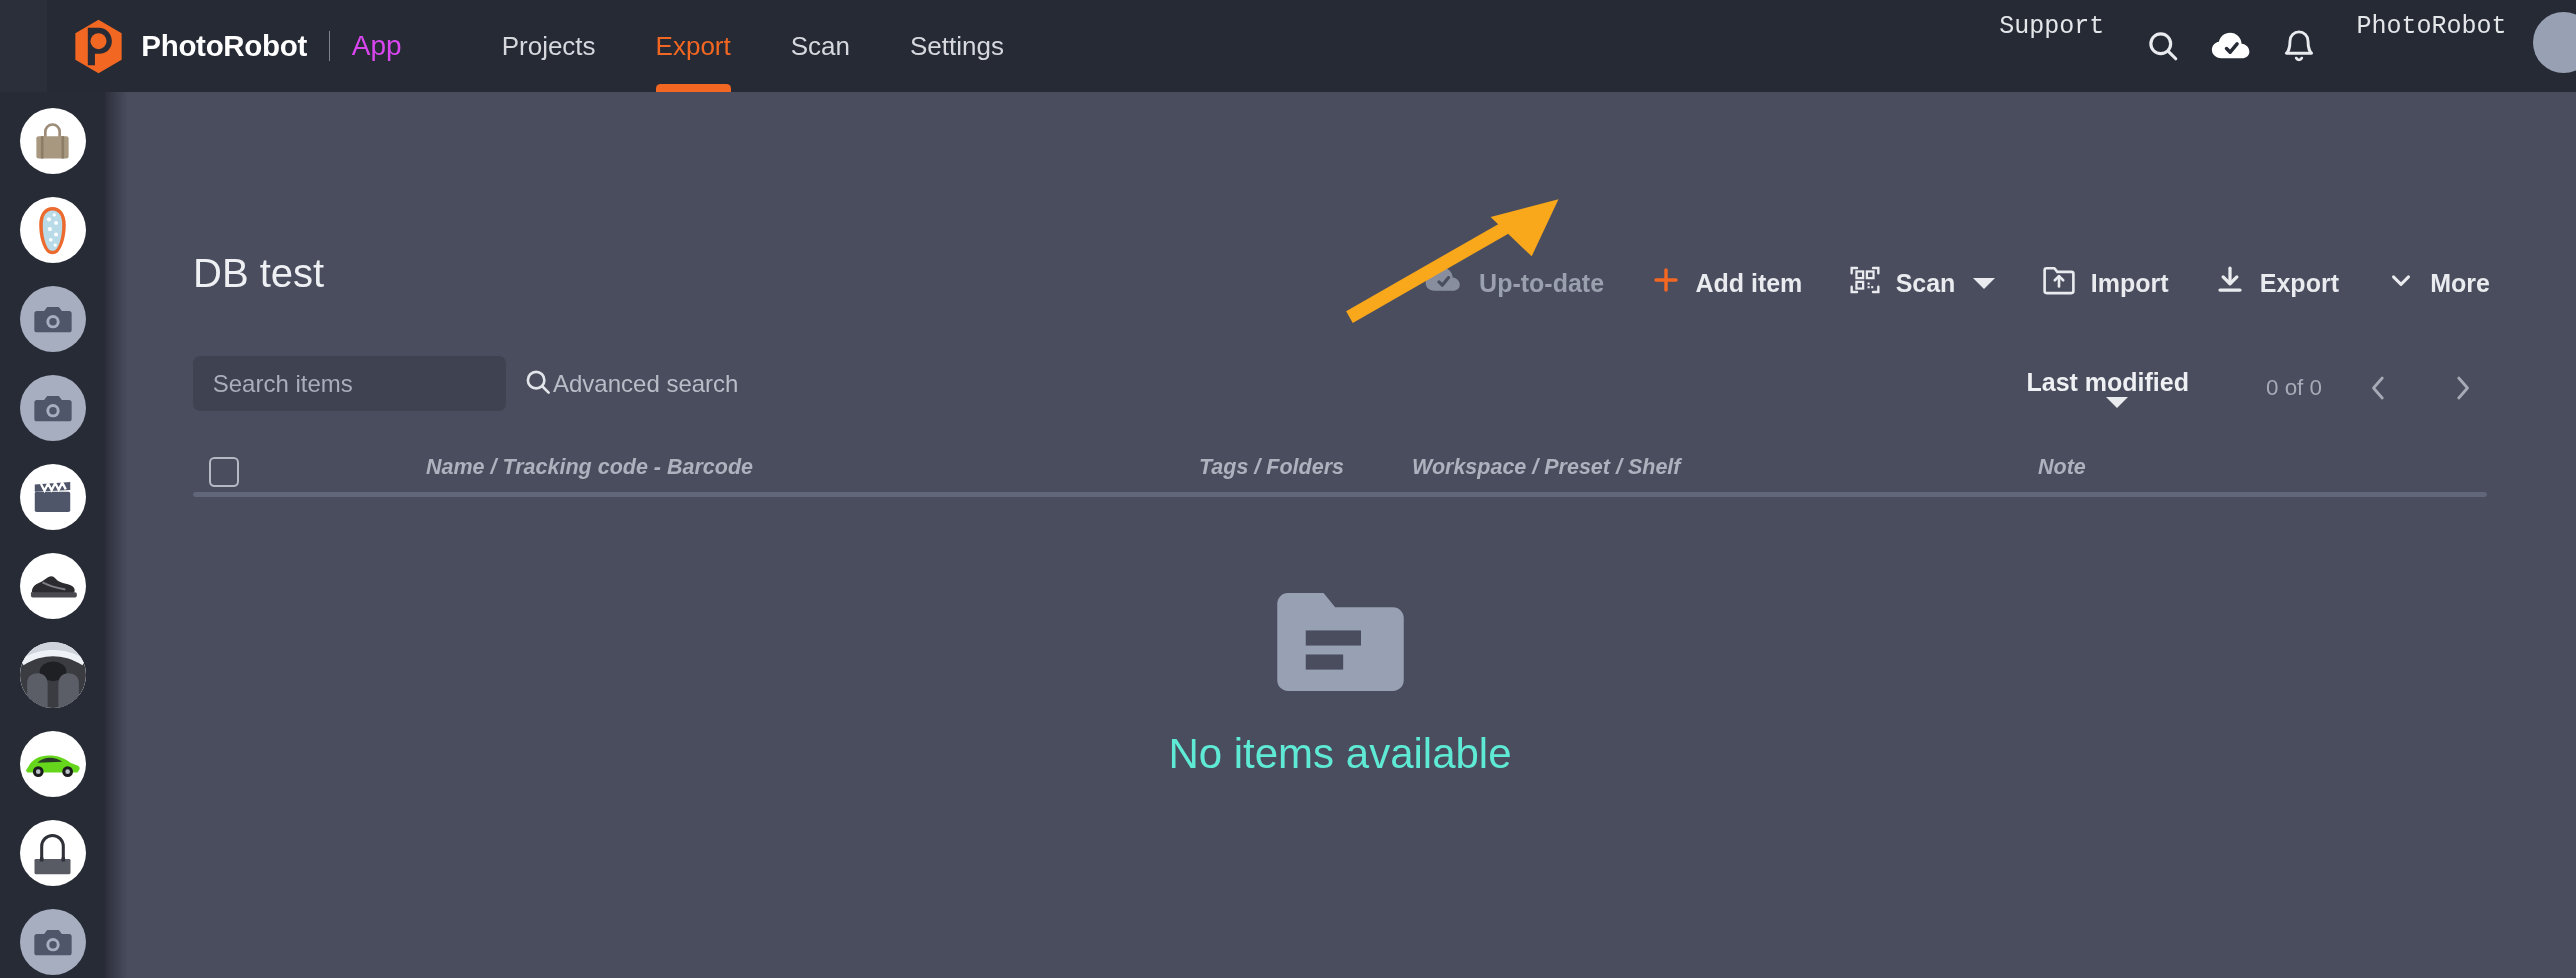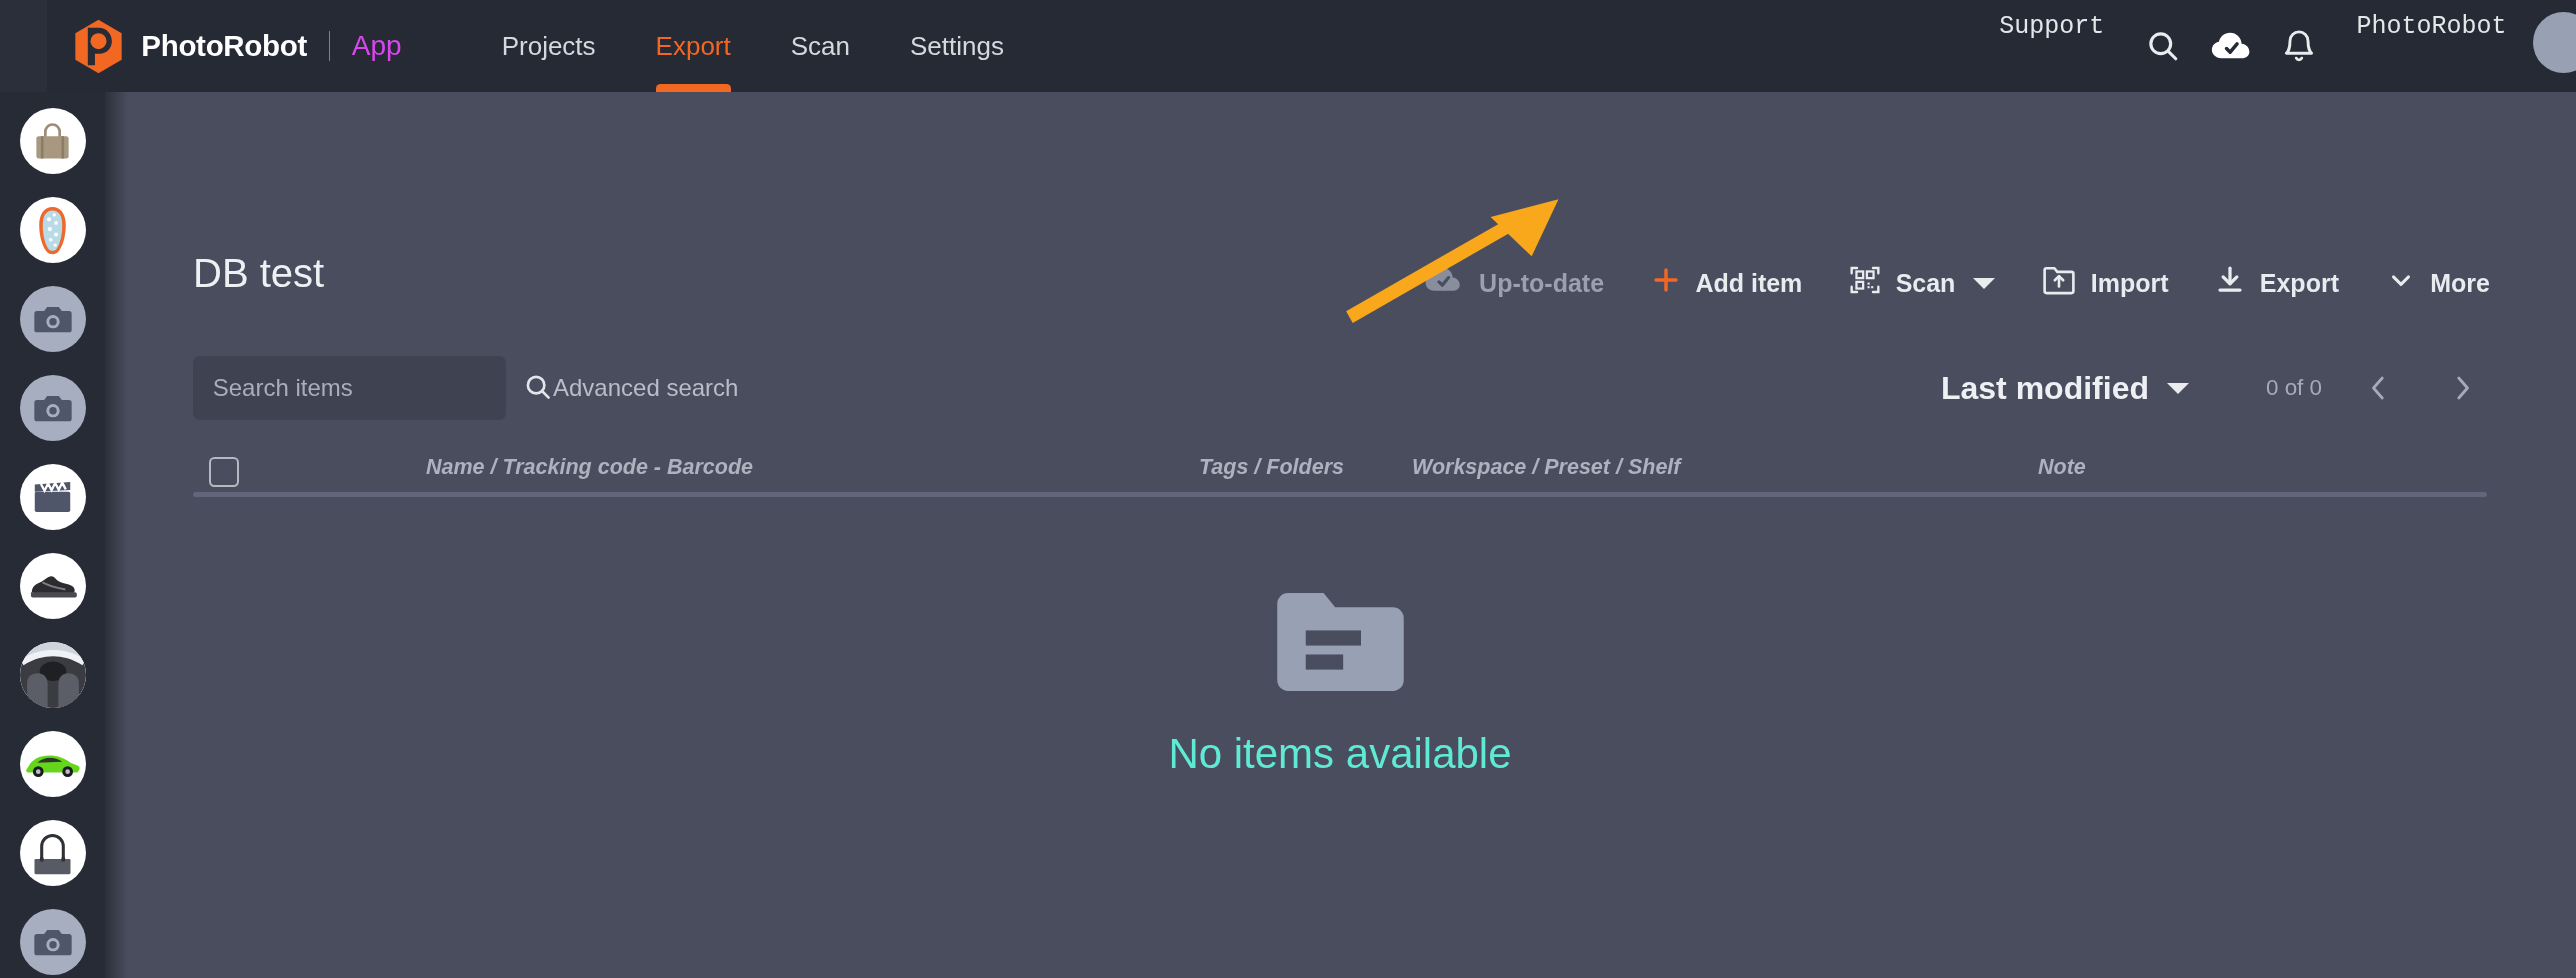--- a/index.html
+++ b/index.html
@@ -130,42 +130,42 @@
     border-top: 11.6px solid #e9ebef;
     margin-left: 18px;
   }
 
   
   .search-row {
     position: absolute; left: 88px; top: 264px;
     display: flex; align-items: center;
   }
   .search-box {
-    width: 313px; height: 64px;
+    width: 313px; height: 55px;
     background: #3f4250; border-radius: 7.2px;
     display: flex; align-items: center;
     padding: 0 19.7px;
   }
   .search-box input {
     flex: 1; background: transparent; border: none; outline: none;
     color: #c5c9d3; font-size: 24px;
     font-family: "Liberation Sans", sans-serif;
   }
   .search-box input::placeholder { color: #a9aeba; }
   .adv-search {
     color: #b9bdc8; font-size: 24px; margin-left: 47px; cursor: pointer;
   }
 
   .sort-row {
     position: absolute; right: 86px; top: 264px;
     display: flex; align-items: center; height: 64px;
   }
   .sort-sel {
     display: flex; align-items: center;
-    color: #eef0f3; font-size: 32px; font-weight: bold; cursor: pointer;
+    color: #eef0f3; font-size: 25px; font-weight: bold; cursor: pointer; flex-direction: column;
   }
   .page-count {
     color: #a6abb7; font-size: 22.4px; margin-left: 77px;
   }
   .pager-btn {
     width: 55px; height: 55px;
     display: flex; align-items: center; justify-content: center;
     cursor: pointer; margin-left: 29px;
   }
 

